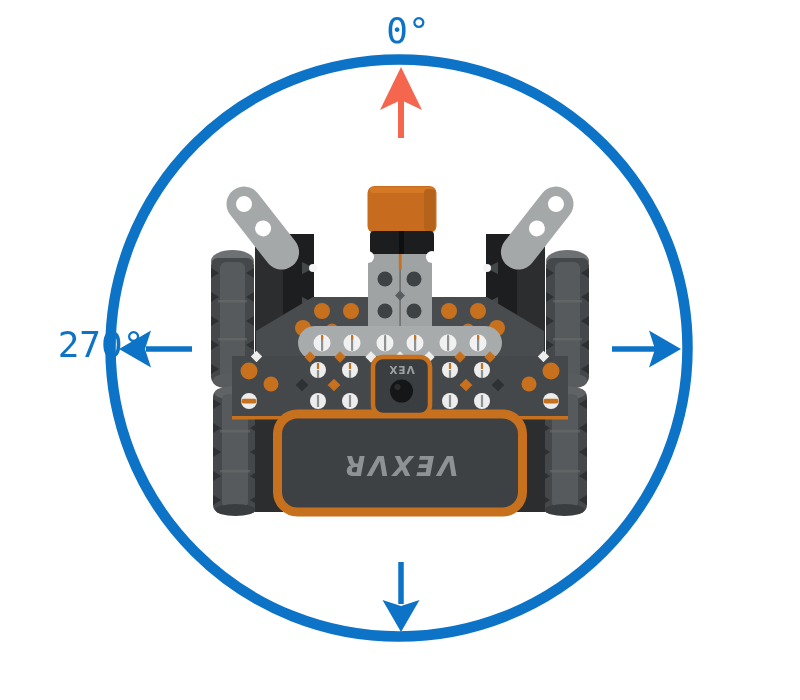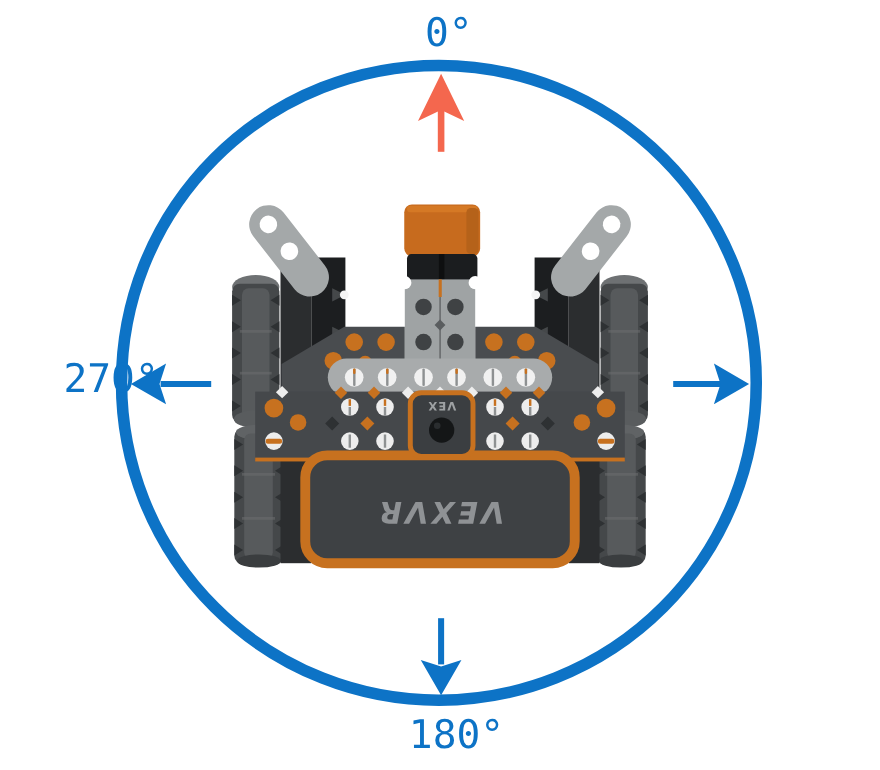--- a/index.html
+++ b/index.html
@@ -183,16 +183,15 @@
       <path d="M401 562 V604" stroke="#0D73C6" stroke-width="5.5" fill="none"></path>
       <polygon points="401,632 419.5,600 401,606 382.5,600" fill="#0D73C6"></polygon>
     </g>
     <g>
       <path d="M192 349 H146" stroke="#0D73C6" stroke-width="5.5" fill="none"></path>
       <polygon points="119,349 151,330.5 145,349 151,367.5" fill="#0D73C6"></polygon>
     </g>
   </svg>
 
   <div class="deg" style="left:408px;top:31px;">0°</div>
-  <div class="deg" style="left:415px;top:669px;">180°</div>
   <div class="deg" style="left:61px;top:345px;margin-left:40px;">270°</div>
 
 </div>
 
 </body></html>

